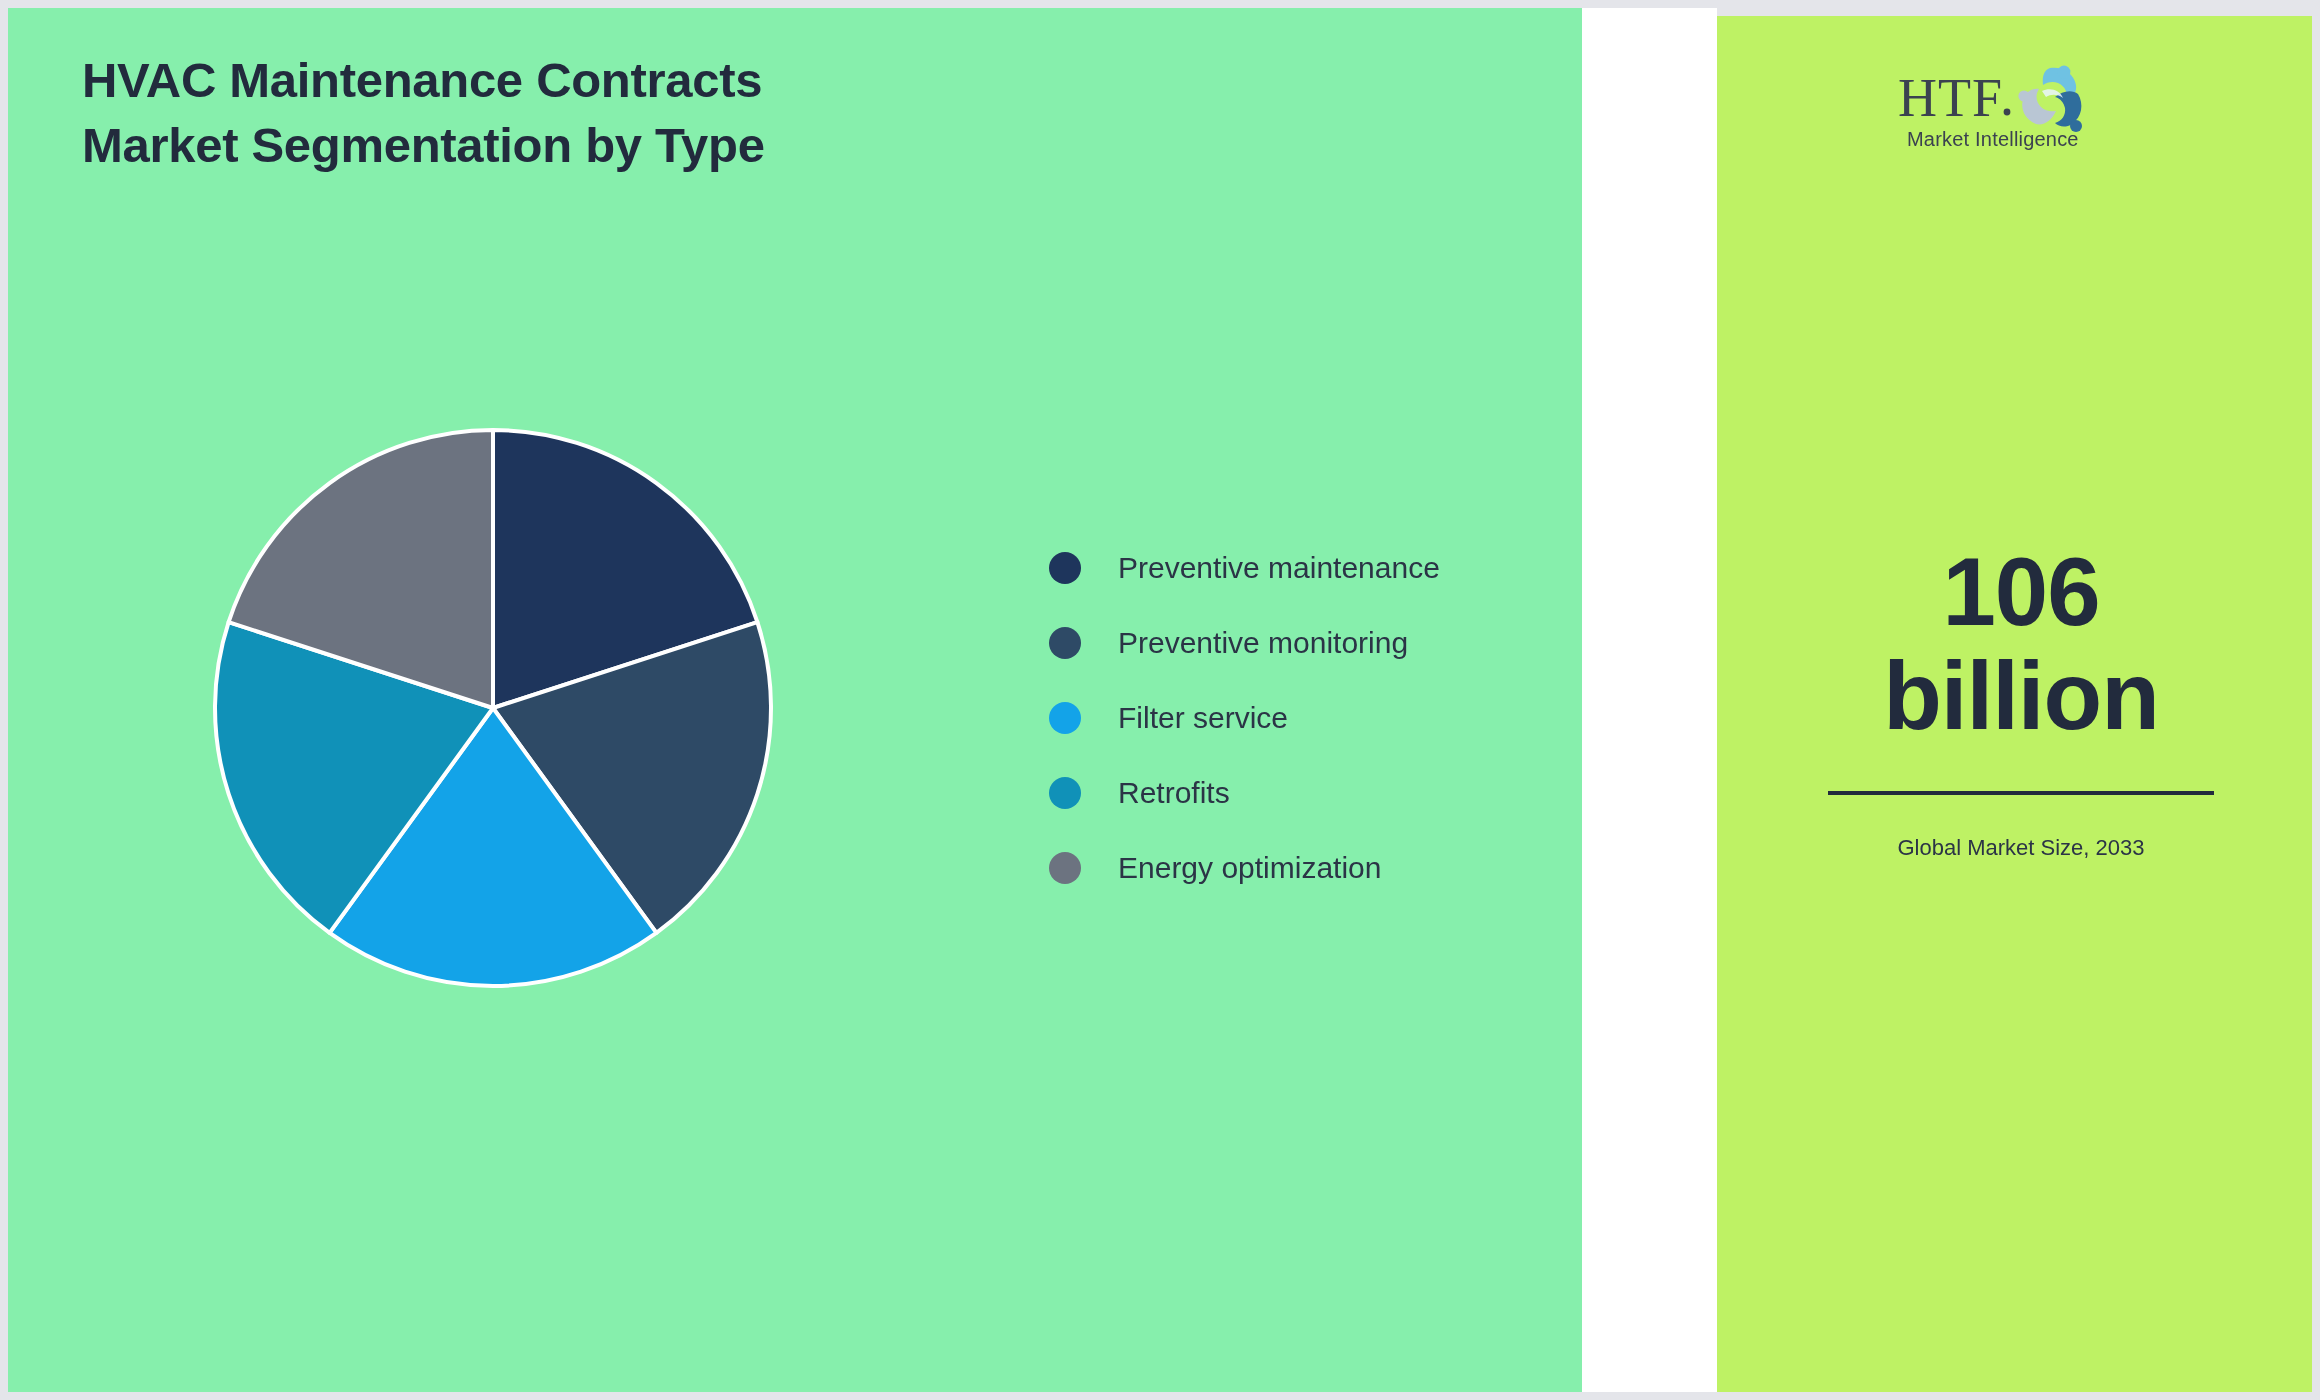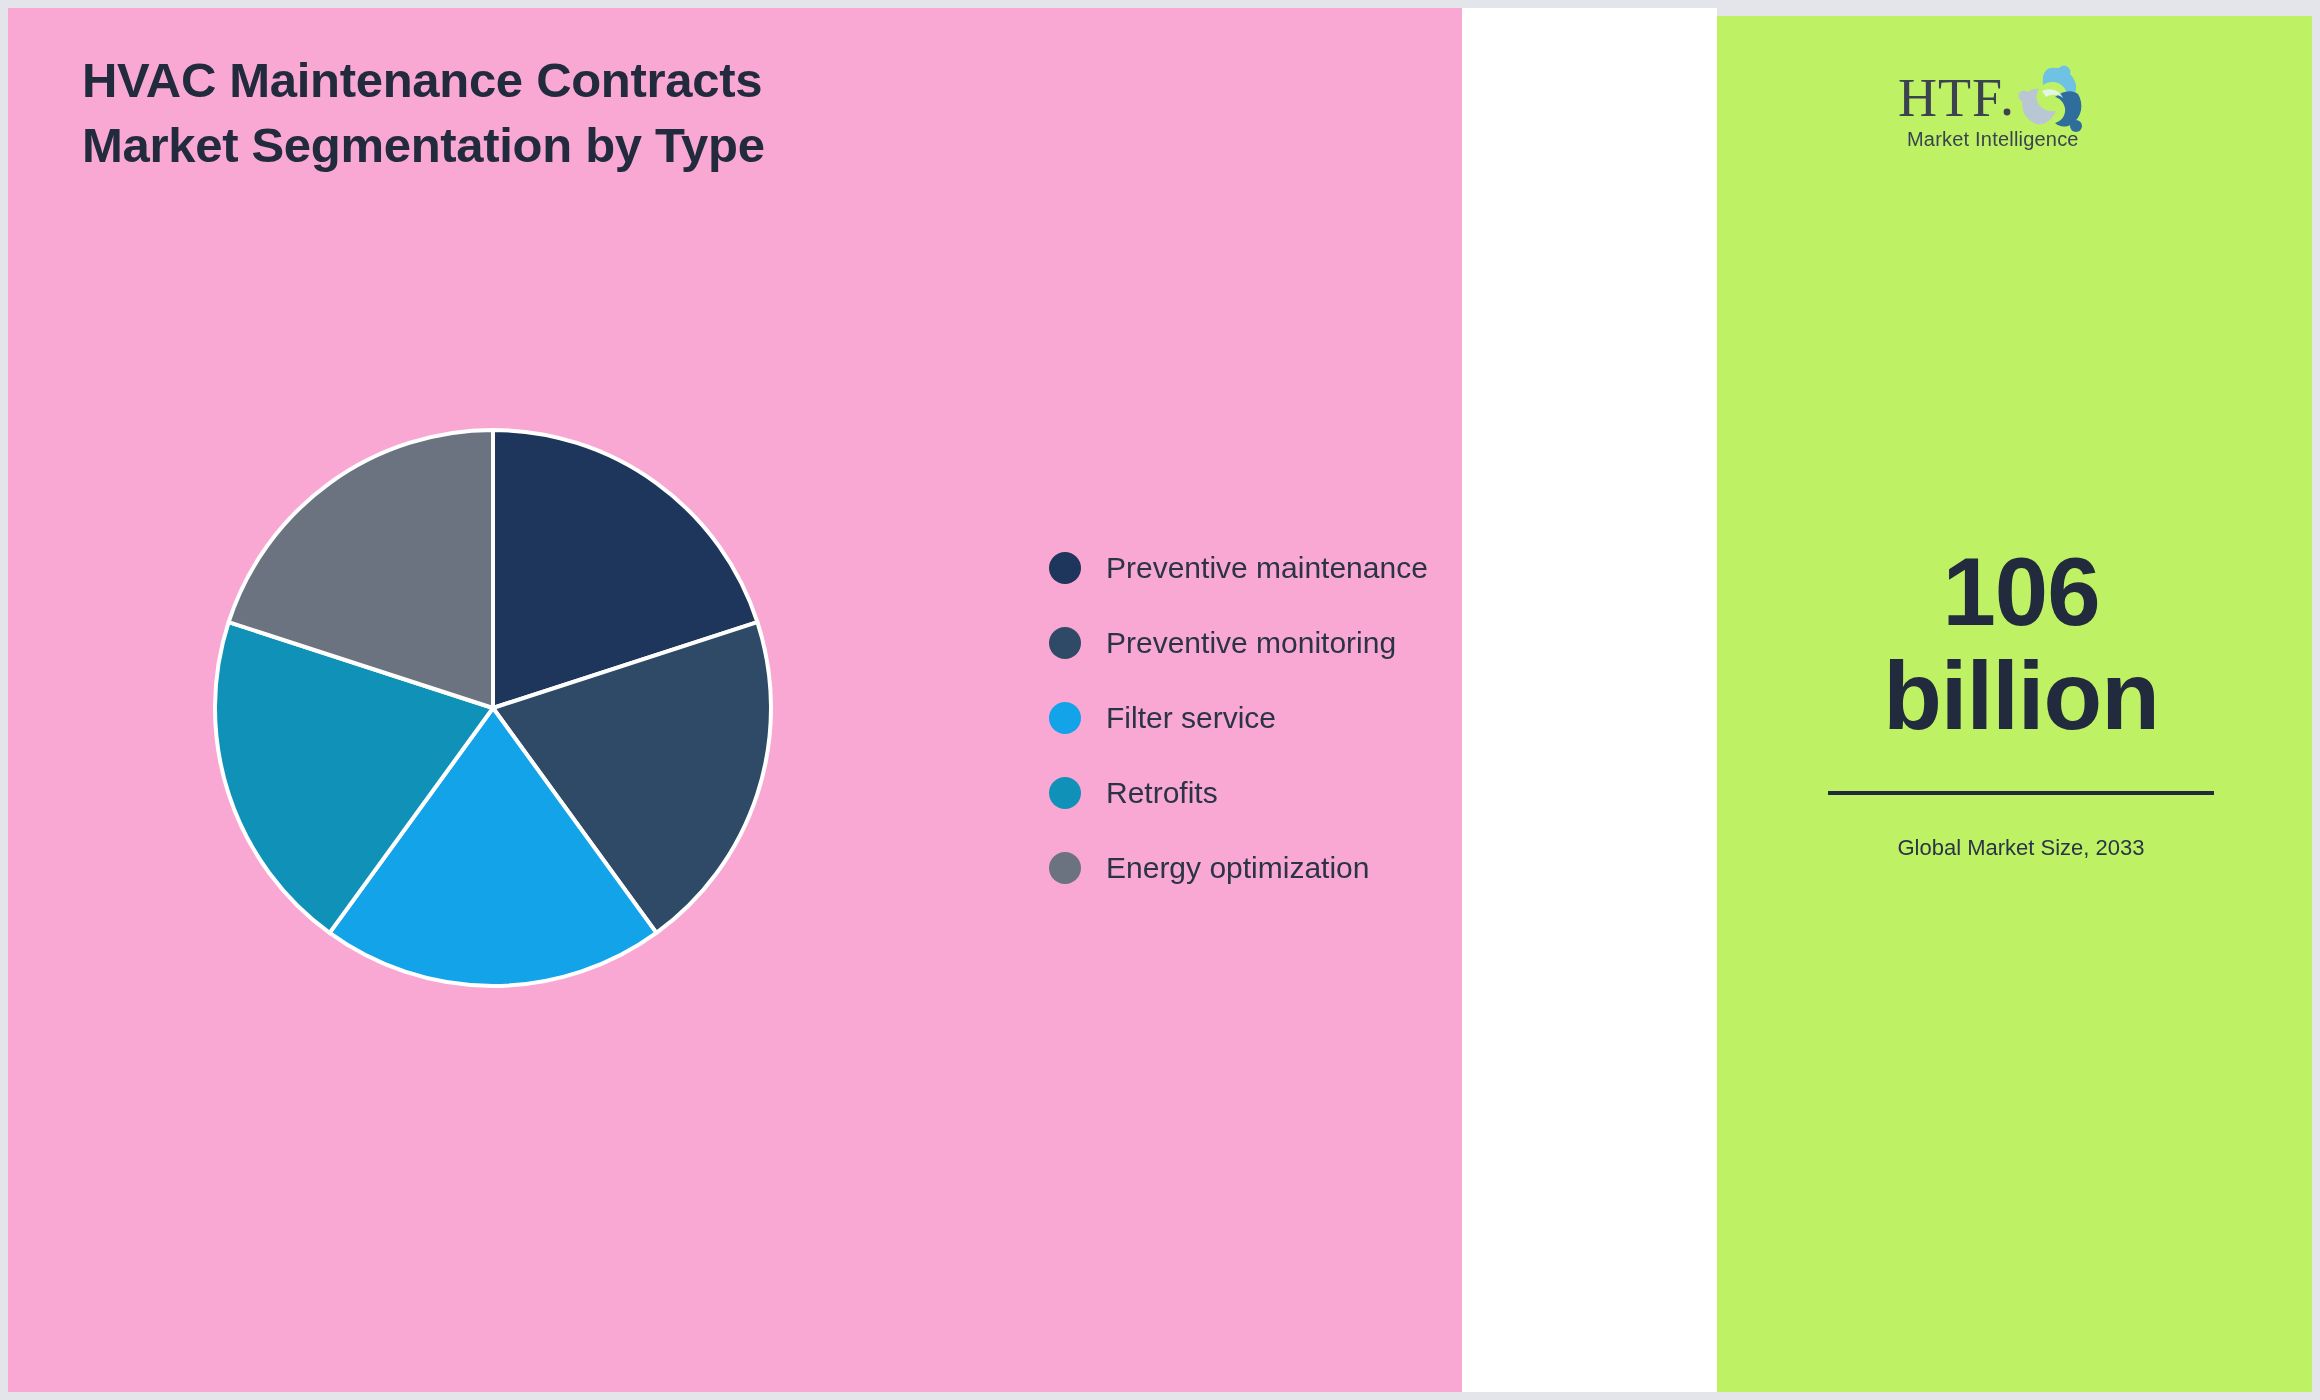--- a/index.html
+++ b/index.html
@@ -30,23 +30,23 @@
     height: 1384px;
     background: #ffffff;
     overflow: hidden;
   }
 
   
   #left-panel {
     position: absolute;
     left: 0;
     top: 0;
-    width: 1454px;
+    width: 1574px;
     height: 1384px;
-    background: #f9a8d4;
+    background: #86efac;
   }
 
   #chart-title {
     position: absolute;
     left: 74px;
     top: 40px;
     width: 1100px;
     font-size: 49px;
     font-weight: bold;
     line-height: 1.32;
@@ -77,21 +77,21 @@
     align-items: center;
     height: 75px;
   }
   .legend-swatch {
     width: 32px;
     height: 32px;
     border-radius: 50%;
     flex: 0 0 32px;
   }
   .legend-label {
-    margin-left: 25px;
+    margin-left: 37px;
     font-size: 30px;
     color: #2b3446;
     line-height: 1;
     white-space: nowrap;
   }
 
   
   #right-panel {
     position: absolute;
     left: 1709px;

